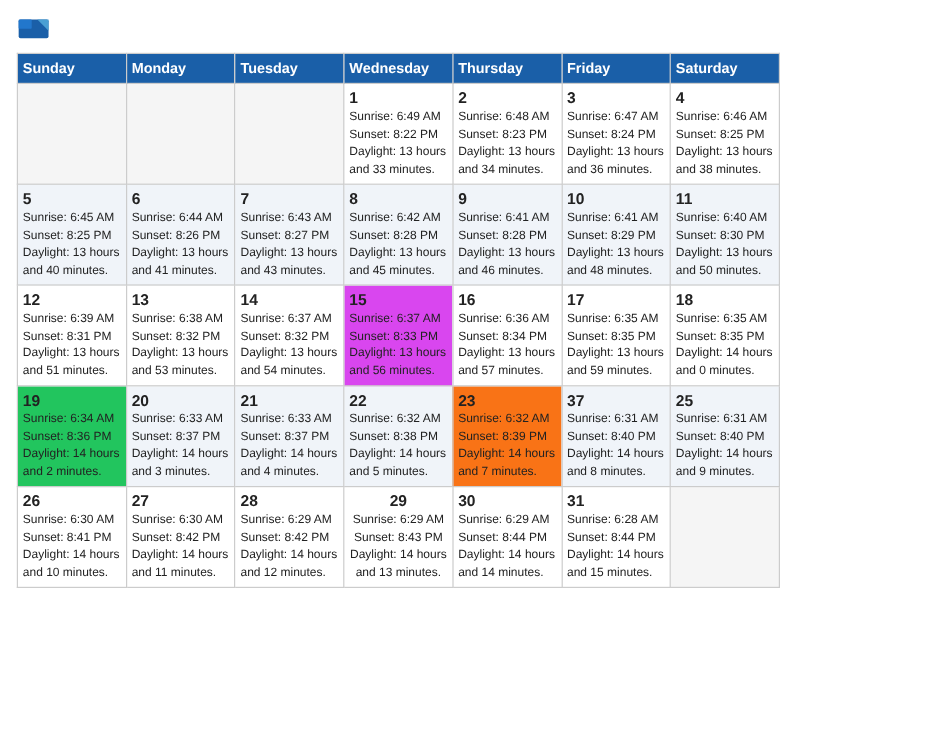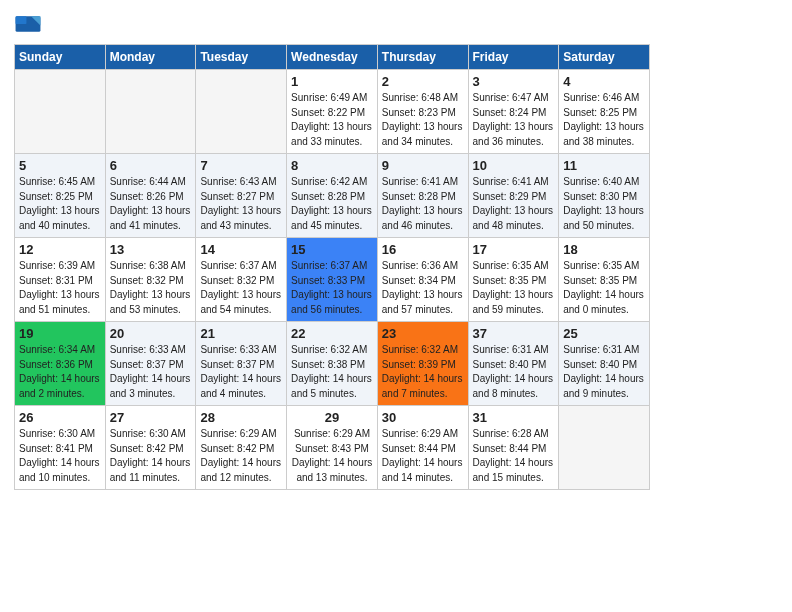--- a/index.html
+++ b/index.html
@@ -199,21 +199,21 @@
             <div class="day-info">Sunrise: 6:39 AM<br>Sunset: 8:31 PM<br>Daylight: 13 hours and 51 minutes.</div>
           </td>
           <td style="background: rgb(255, 255, 255);">
             <span class="day-number">13</span>
             <div class="day-info">Sunrise: 6:38 AM<br>Sunset: 8:32 PM<br>Daylight: 13 hours and 53 minutes.</div>
           </td>
           <td style="background: rgb(255, 255, 255);">
             <span class="day-number">14</span>
             <div class="day-info">Sunrise: 6:37 AM<br>Sunset: 8:32 PM<br>Daylight: 13 hours and 54 minutes.</div>
           </td>
-          <td style="background: #3b82f6;">
+          <td style="background: #d946ef;">
             <span class="day-number">15</span>
             <div class="day-info">Sunrise: 6:37 AM<br>Sunset: 8:33 PM<br>Daylight: 13 hours and 56 minutes.</div>
           </td>
           <td style="background: rgb(255, 255, 255);">
             <span class="day-number">16</span>
             <div class="day-info">Sunrise: 6:36 AM<br>Sunset: 8:34 PM<br>Daylight: 13 hours and 57 minutes.</div>
           </td>
           <td style="background: rgb(255, 255, 255);">
             <span class="day-number">17</span>
             <div class="day-info">Sunrise: 6:35 AM<br>Sunset: 8:35 PM<br>Daylight: 13 hours and 59 minutes.</div>

